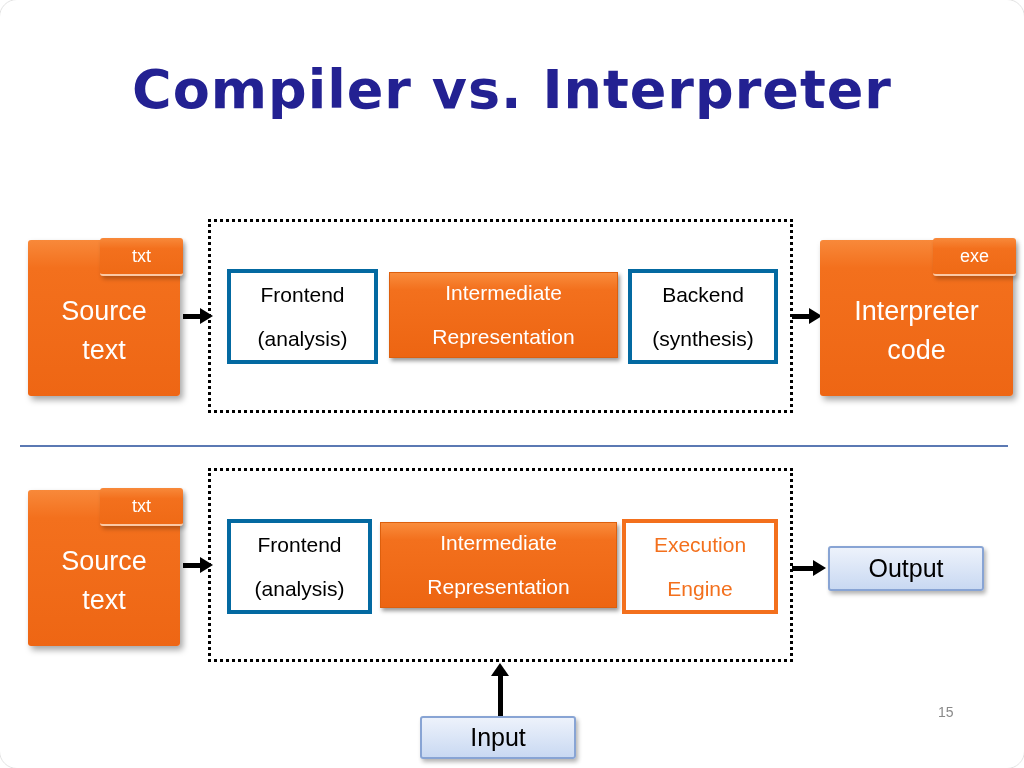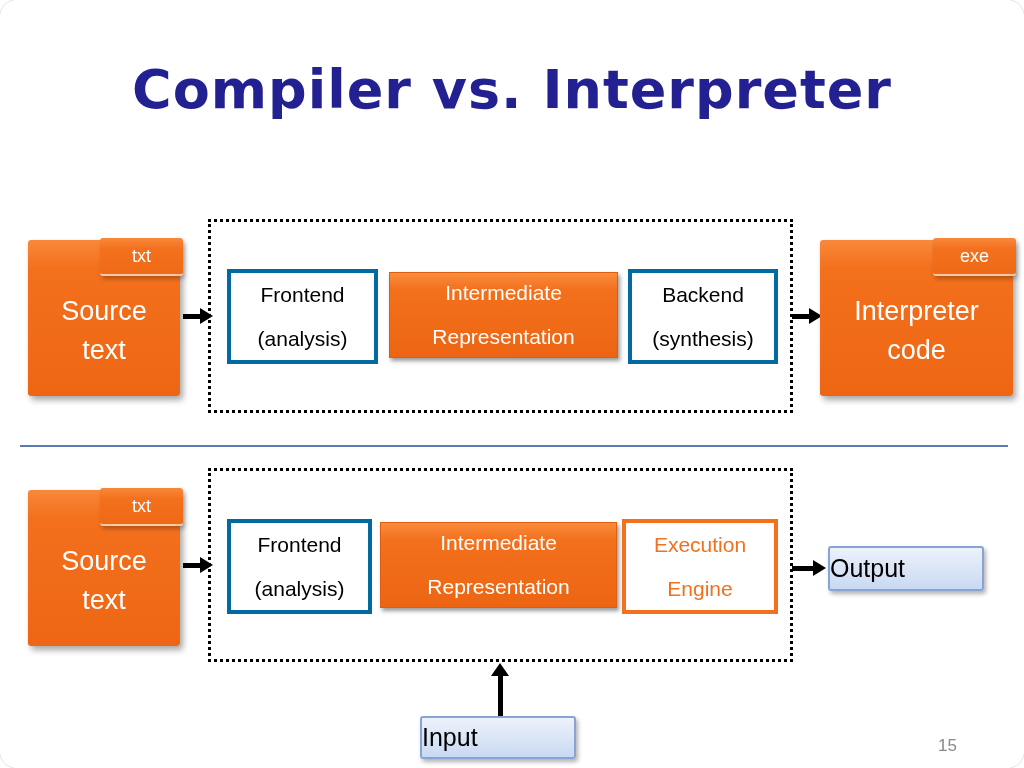--- a/index.html
+++ b/index.html
@@ -45,40 +45,40 @@
   }
   .black-box{background:#fff;border:4px solid #0369a1;color:#000;}
   .ir-box{
     background:linear-gradient(180deg,#f98c3c 0%,var(--orange) 20%,#ed6512 100%);
     border:1px solid var(--orange-dark);color:#fff;
     box-shadow:2px 3px 4px rgba(0,0,0,0.4);
   }
   .engine-box{background:#fff;border:4px solid var(--orange);color:var(--orange);}
   
   .blue-box{
-    position:absolute;display:flex;align-items:center;justify-content:flex-start;
+    position:absolute;display:flex;align-items:center;justify-content:center;
     background:linear-gradient(180deg,var(--blue-fill-top) 0%,var(--blue-fill-bottom) 100%);
     border:2px solid var(--blue-border);border-radius:3px;color:#000;font-size:25px;
     box-shadow:2px 3px 4px rgba(0,0,0,0.3);
   }
   
   .h-arrow{position:absolute;width:30px;height:16px;}
   .h-arrow .shaft{position:absolute;left:0;top:6px;width:19px;height:5px;background:#000;}
   .h-arrow .head-right{
     position:absolute;right:0;top:0;width:0;height:0;
     border-left:13px solid #000;border-top:8px solid transparent;border-bottom:8px solid transparent;
   }
   .v-arrow{position:absolute;width:18px;height:53px;}
   .v-arrow .vshaft{position:absolute;left:7px;top:10px;width:5px;height:43px;background:#000;}
   .v-arrow .head-up{
     position:absolute;top:0;left:0;width:0;height:0;
     border-bottom:13px solid #000;border-left:9px solid transparent;border-right:9px solid transparent;
   }
   .divider{position:absolute;left:20px;top:445px;width:988px;height:2px;background:var(--divider);}
-  .page-number{position:absolute;left:938px;top:736px;font-size:17px;color:var(--page-number);}
+  .page-number{position:absolute;left:938px;top:704px;font-size:14px;color:var(--page-number);}
 </style>
 </head>
 <body>
 
 <div class="slide">
 
   <div class="title">Compiler vs. Interpreter</div>
 
   <div class="doc-box" style="left:28px;top:240px;">
     <div class="doc-tab">

